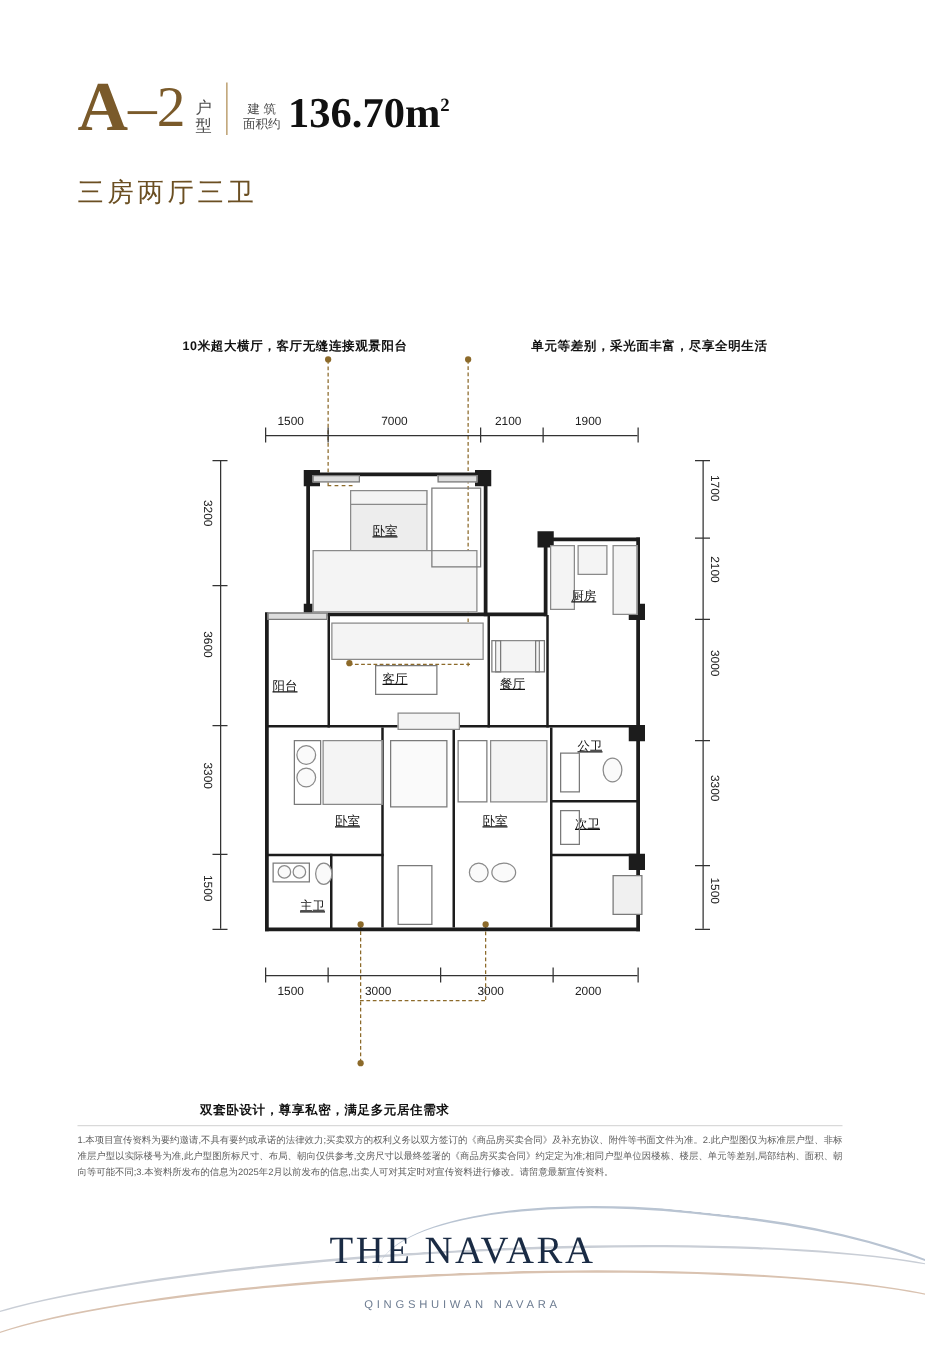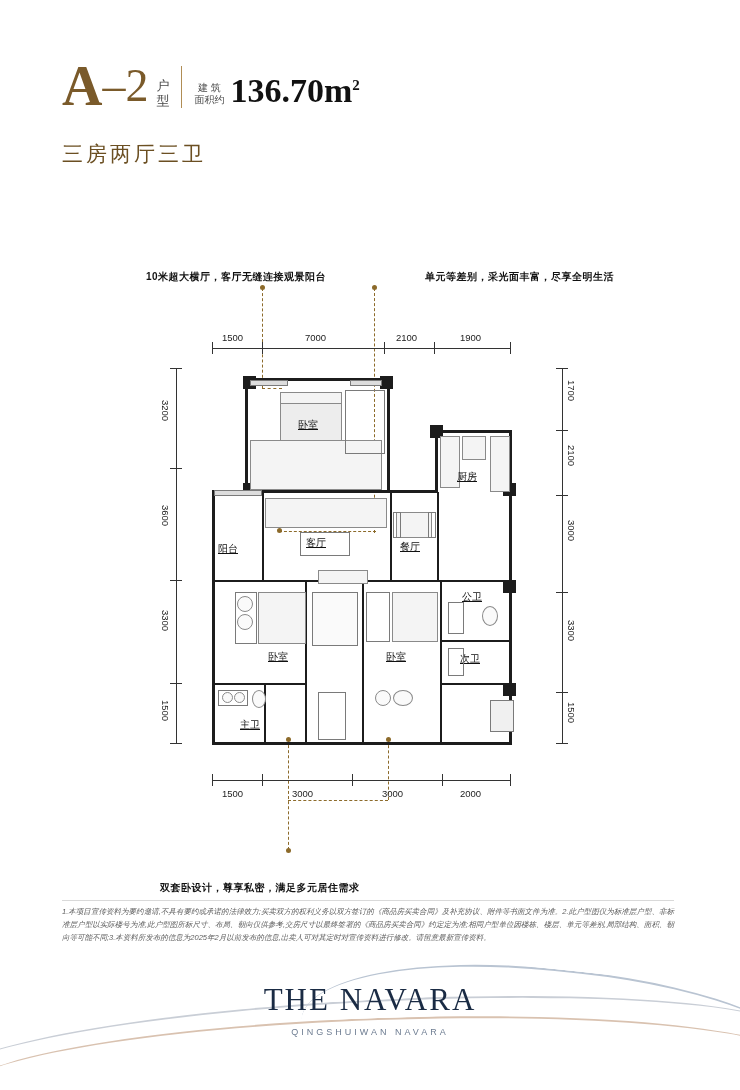--- a/index.html
+++ b/index.html
@@ -79,35 +79,35 @@
   }
   .rlabel { position:absolute; font-size:10px; color:#111; font-weight:400;
             background:rgba(255,255,255,0.0); white-space:nowrap;text-decoration:underline; }
   .thin { position:absolute; border:1px solid #7a7a7a; }
   .furn { position:absolute; border:1px solid #8a8a8a; background:#f4f4f4; }
   .circ { position:absolute; border:1px solid #8a8a8a; border-radius:50%; background:#fafafa; }
 
   
   .disclaimer {
     position:absolute; left:62px; top:905px; width:612px;
-    font-size:7.5px; line-height:13px; color:#5d5d5d; text-align:justify;font-style:italic;
+    font-size:7.5px; line-height:13px; color:#5d5d5d; text-align:justify;
   }
   .disc-rule { position:absolute; left:62px; top:900px; width:612px; height:1px; background:#d9d9d9; }
 
   
   .footer { position:absolute; left:0; top:960px; width:740px; height:130px; overflow:hidden; }
   .swoosh1 { position:absolute; left:-60px; top:40px; width:860px; height:120px;
              border-top:2px solid #c9ced6; border-radius:50%/60px; transform:rotate(-3deg); }
   .swoosh2 { position:absolute; left:-40px; top:58px; width:840px; height:120px;
              border-top:2px solid #d9c2b0; border-radius:50%/60px; transform:rotate(-2deg); }
   .swoosh3 { position:absolute; left:300px; top:10px; width:520px; height:150px;
              border-top:2px solid #b9c4d2; border-radius:50%/80px; transform:rotate(6deg); }
   .brand { position:absolute; left:0; top:22px; width:740px; text-align:center; }
   .brand-main { font-family:"Liberation Serif", serif; font-size:31px; letter-spacing:2px; color:#1a2b44; }
-  .brand-sub { font-size:9px; letter-spacing:3px; color:#6d7c91; margin-top:9px; }
+  .brand-sub { font-size:9px; letter-spacing:3px; color:#6d7c91; margin-top:20px; }
   .brand-it { font-family:"Liberation Serif", serif; font-style:italic; font-size:17px; color:#2a3a52; margin-top:8px; }
 </style>
 </head>
 <body>
 
 <div class="header">
   <div class="title-row">
     <span class="big-a">A</span>
     <span class="dash-2">–2</span>
     <span class="hx-stack">

